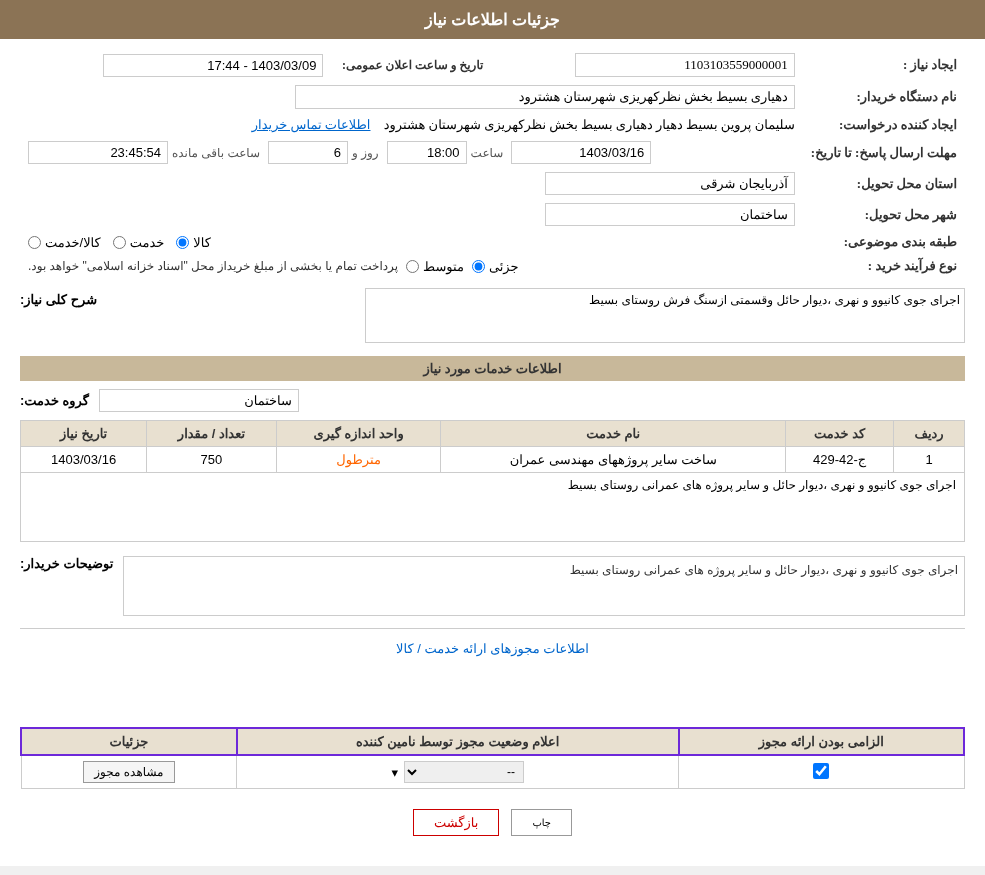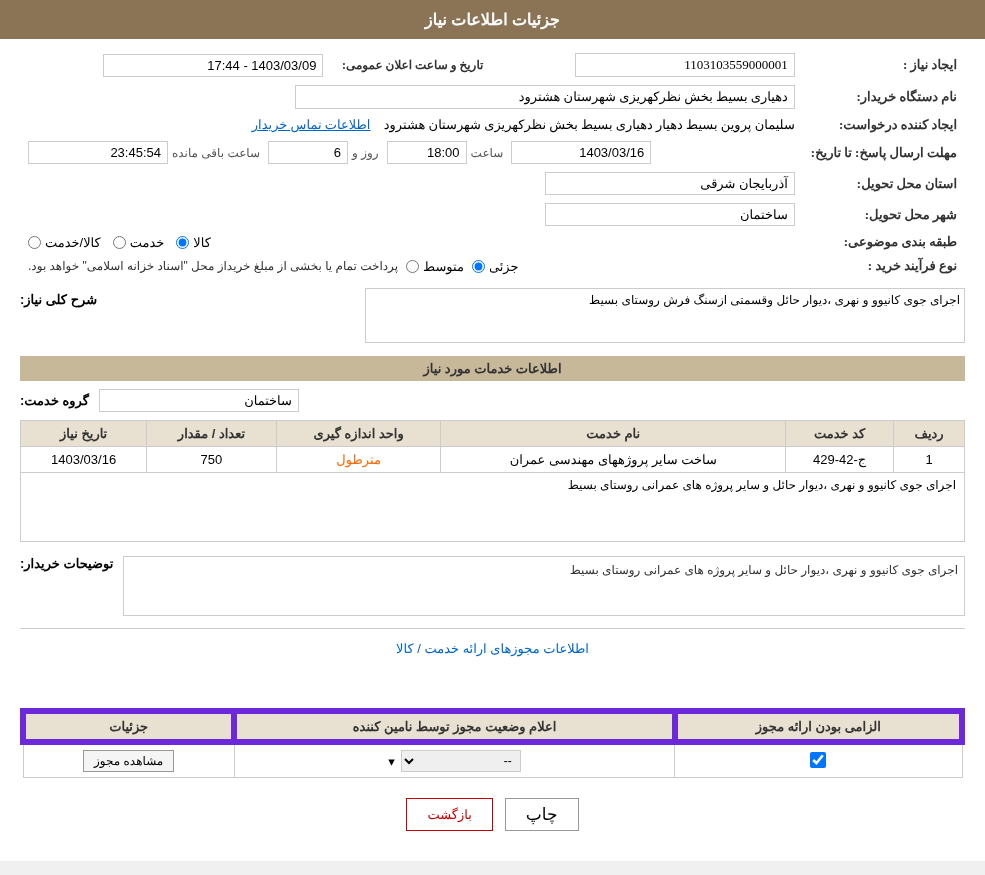--- a/index.html
+++ b/index.html
@@ -146,21 +146,21 @@
       border-top: 1px solid #ccc;
       margin: 12px 0;
     }
     .license-table {
       width: 100%;
       border-collapse: collapse;
       margin-top: 8px;
     }
     .license-table th {
       background: #e8e0d0;
-      border: 6px solid #6d28d9;
+      border: 2px solid #6d28d9;
       padding: 5px 8px;
       text-align: center;
       font-weight: bold;
       color: #333;
     }
     .license-table td {
       border: 1px solid #ccc;
       padding: 5px 8px;
       text-align: center;
     }
@@ -188,21 +188,21 @@
       justify-content: center;
       gap: 12px;
       margin-top: 20px;
     }
     .btn-print {
       background: #fff;
       border: 1px solid #999;
       padding: 5px 20px;
       cursor: pointer;
       font-family: Tahoma, Arial, sans-serif;
-      font-size: 17px;
+      font-size: 10px;
     }
     .btn-back {
       background: #fff;
       border: 1px solid #cc0000;
       color: #cc0000;
       padding: 5px 20px;
       cursor: pointer;
       font-family: Tahoma, Arial, sans-serif;
       font-size: 13px;
     }
@@ -374,21 +374,21 @@
       <span style="font-weight:bold; white-space:nowrap; padding-top:4px;">توضیحات خریدار:</span>
       <div style="flex:1;">
         <div class="buyer-notes-container">
           <span>اجرای جوی کانیوو و نهری ،دیوار حائل و سایر پروژه های عمرانی روستای بسیط</span>
         </div>
       </div>
     </div>
 
     <div class="section-divider"></div>
 
-    <div style="text-align:center; color:#0066cc; font-size:13px; margin-bottom:4px;">
+    <div style="text-align:center; color:#0066cc; font-size:13px; margin-bottom:23px;">
       <span>اطلاعات مجوزهای ارائه خدمت / کالا</span>
     </div>
 
     <div style="height:40px;"></div>
 
     <table class="license-table">
       <thead>
         <tr>
           <th>الزامی بودن ارائه مجوز</th>
           <th>اعلام وضعیت مجوز توسط نامین کننده</th>

